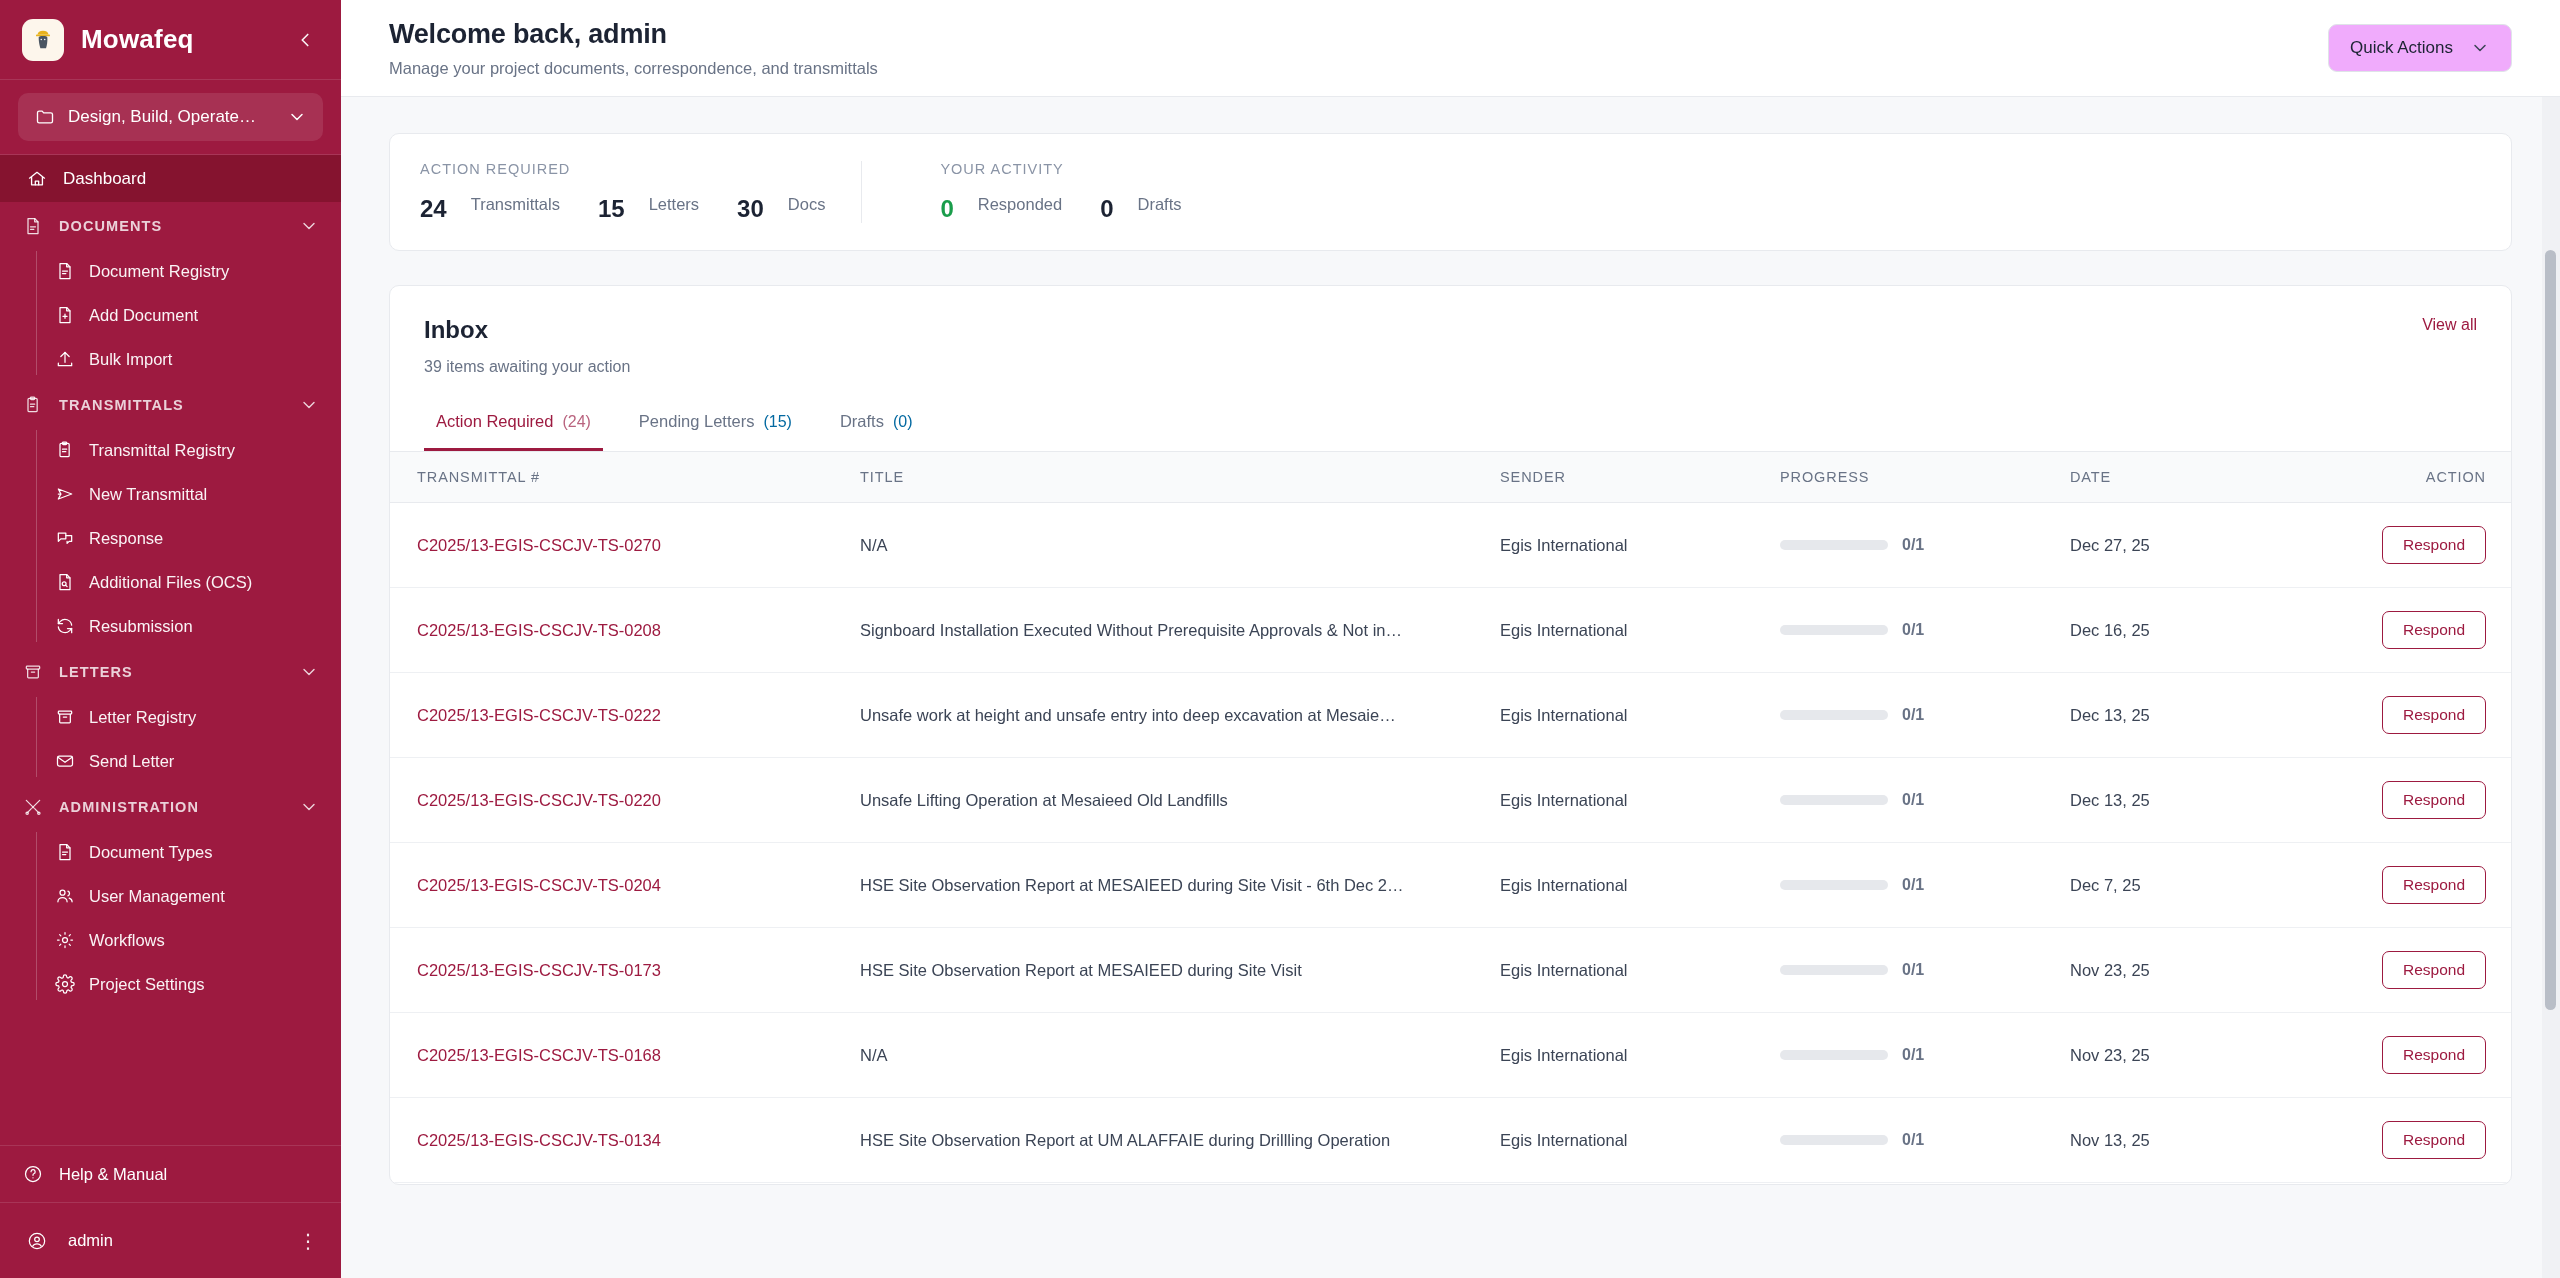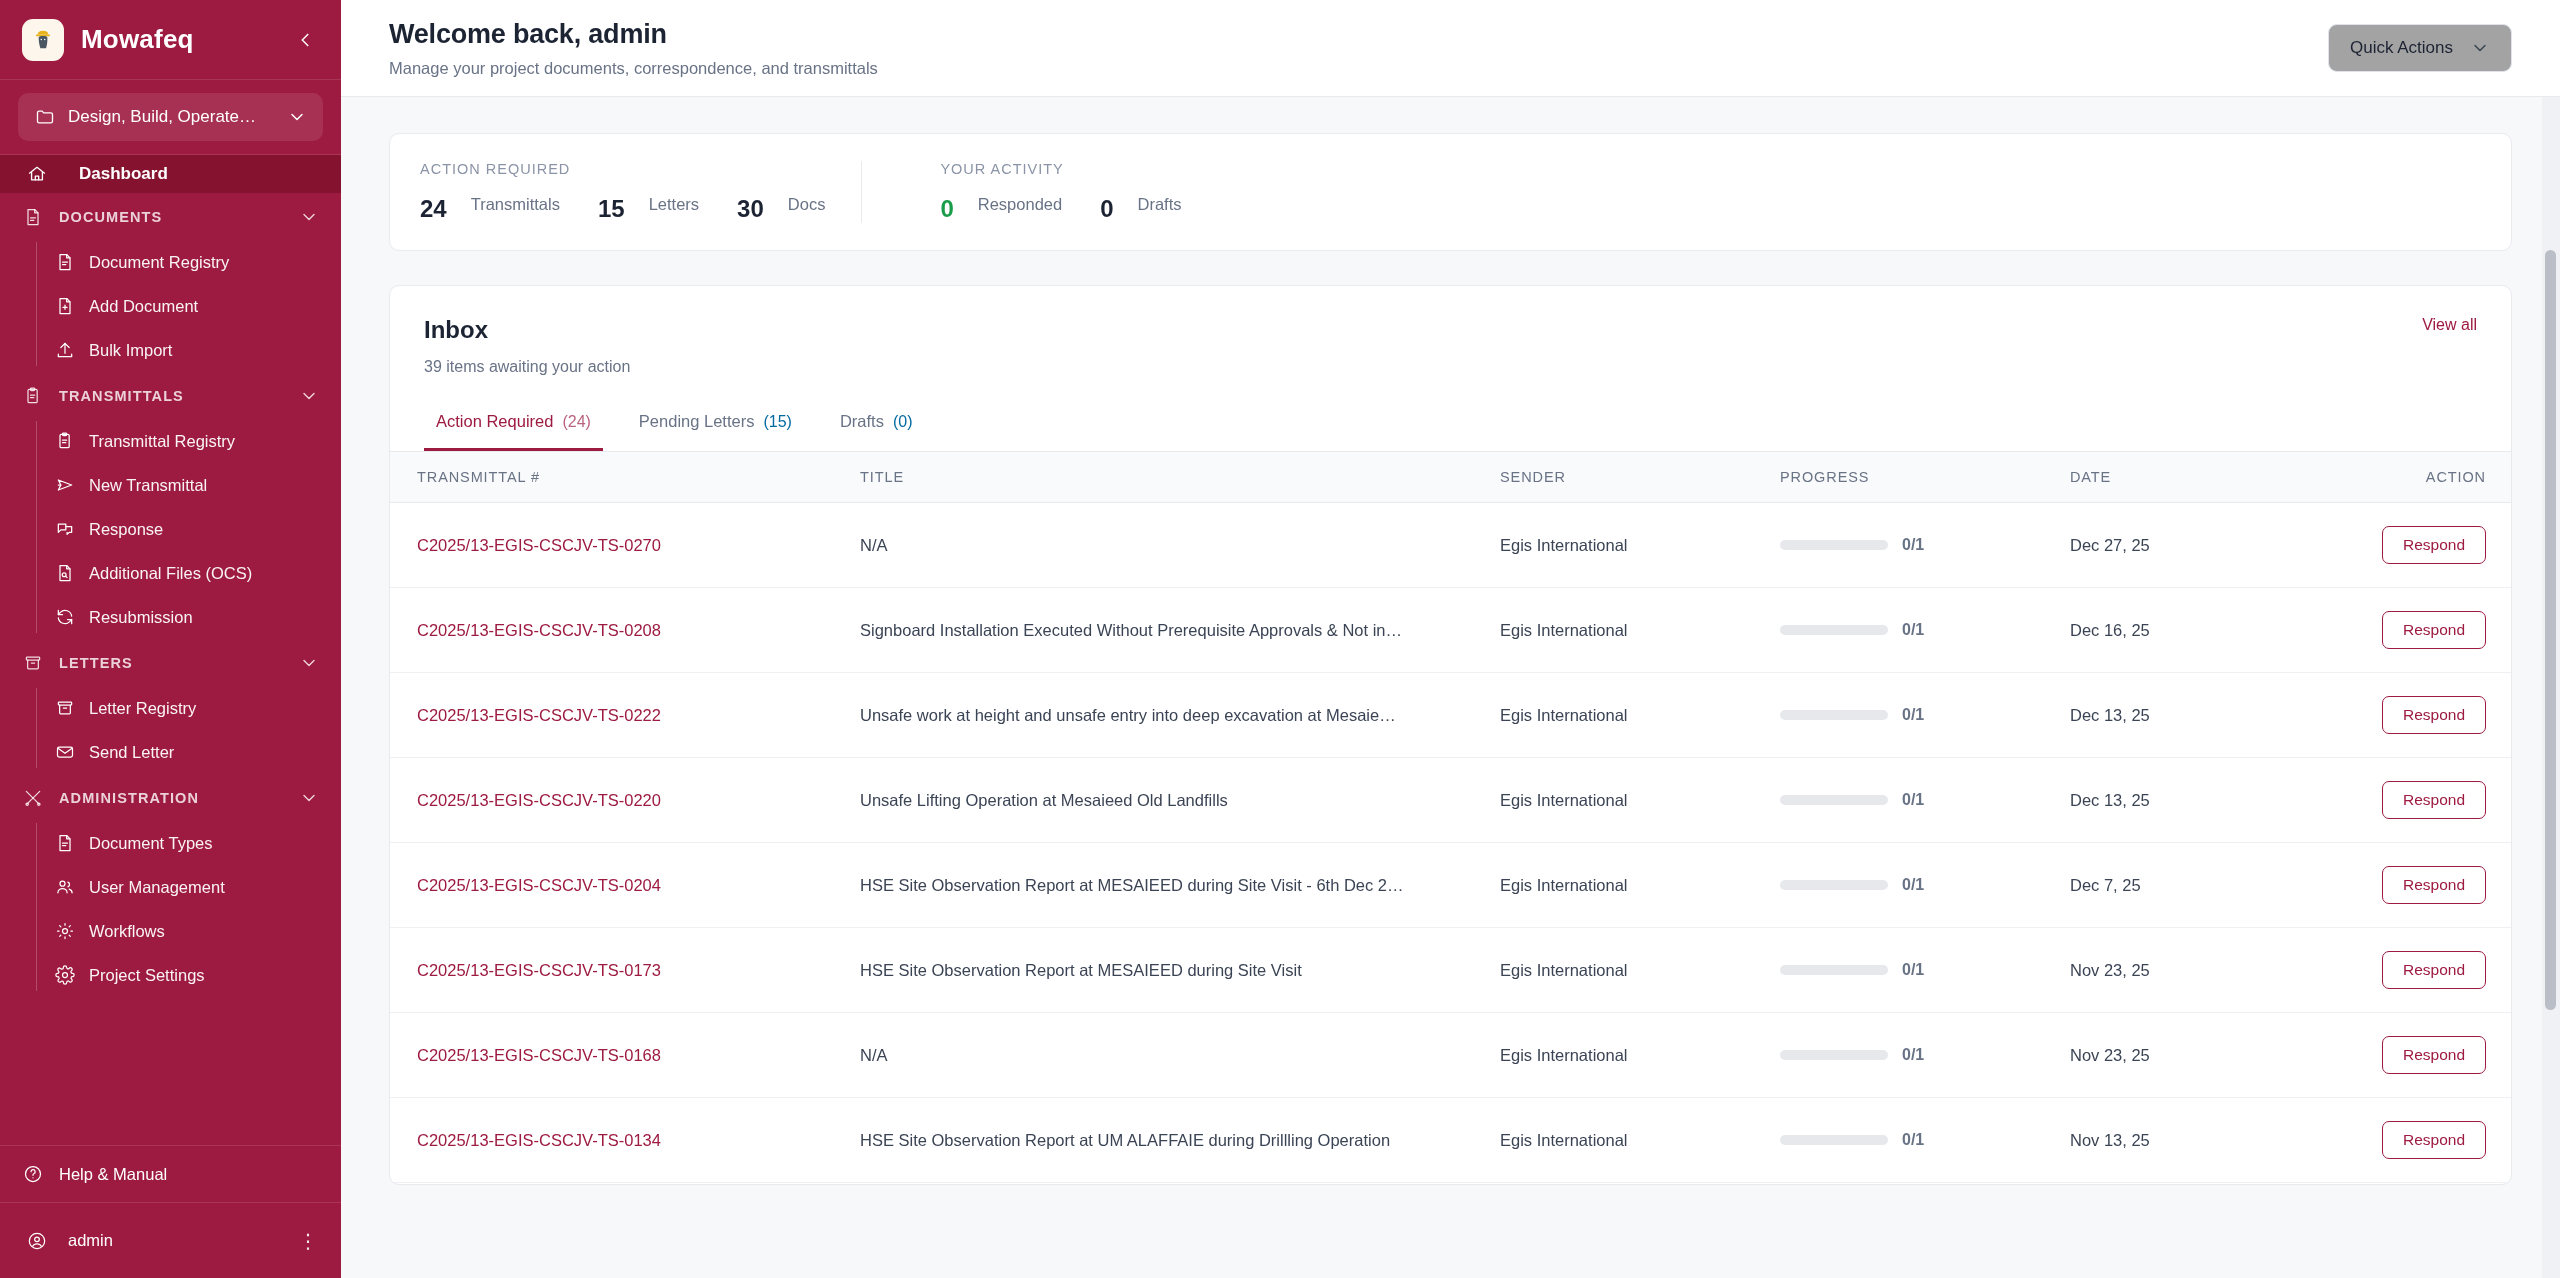--- a/index.html
+++ b/index.html
@@ -37,27 +37,26 @@
     background: rgba(255,255,255,0.10);
     border-radius: 10px;
     height: 48px;
     display: flex; align-items: center; gap: 13px;
     padding: 0 16px; cursor: pointer;
   }
   .sb-project-label { flex: 1; font-size: 17px; white-space: nowrap; overflow: hidden; }
   .sb-nav { flex: 1; overflow: hidden; padding-top: 0px; }
 
   .nav-top {
-    height: 38px; display: flex; align-items: center; gap: 32px;
+    height: 47px; display: flex; align-items: center; gap: 16px;
     padding: 0 22px; font-size: 17px;
     background: #85132f;
     border-left: 4px solid #ffffff00;
     cursor: pointer;
     position: relative;
-    font-weight: bold;
   }
   .nav-top.active::after{
     content:""; position:absolute; right:-1px; top:0; bottom:0; width:3px;
   }
 
   .nav-section {
     height: 47px; display:flex; align-items:center; gap: 16px;
     padding: 0 22px; cursor: pointer;
   }
   .nav-section-label {
@@ -91,21 +90,21 @@
   
   .main { flex: 1; height: 1278px; background: #f7f8fa; overflow: hidden; position: relative; }
   .topbar {
     height: 97px; background: #fff; border-bottom: 1px solid #e8eaee;
     display:flex; align-items:center; padding: 0 48px 0 48px;
   }
   .tb-texts { flex:1; }
   .tb-title { font-size: 27px; font-weight: bold; color: #1c2333; letter-spacing:-.2px; }
   .tb-sub { font-size: 16.5px; color: #697386; margin-top: 9px; }
   .quick-actions {
-    border: 1px solid #dfe3e8; border-radius: 9px; background:#a3a3a3;
+    border: 1px solid #dfe3e8; border-radius: 9px; background:#f0abfc;
     height: 48px; padding: 0 21px; display:flex; align-items:center; gap: 16px;
     font-size: 17px; color: #1c2333; cursor: pointer;
   }
 
   .content { padding: 36px 48px 0 48px; height: calc(1278px - 97px); overflow: hidden; }
 
   .stats-card {
     background:#fff; border:1px solid #e8eaee; border-radius: 10px;
     height: 118px; display:flex; align-items:center; padding: 0 30px;
   }

